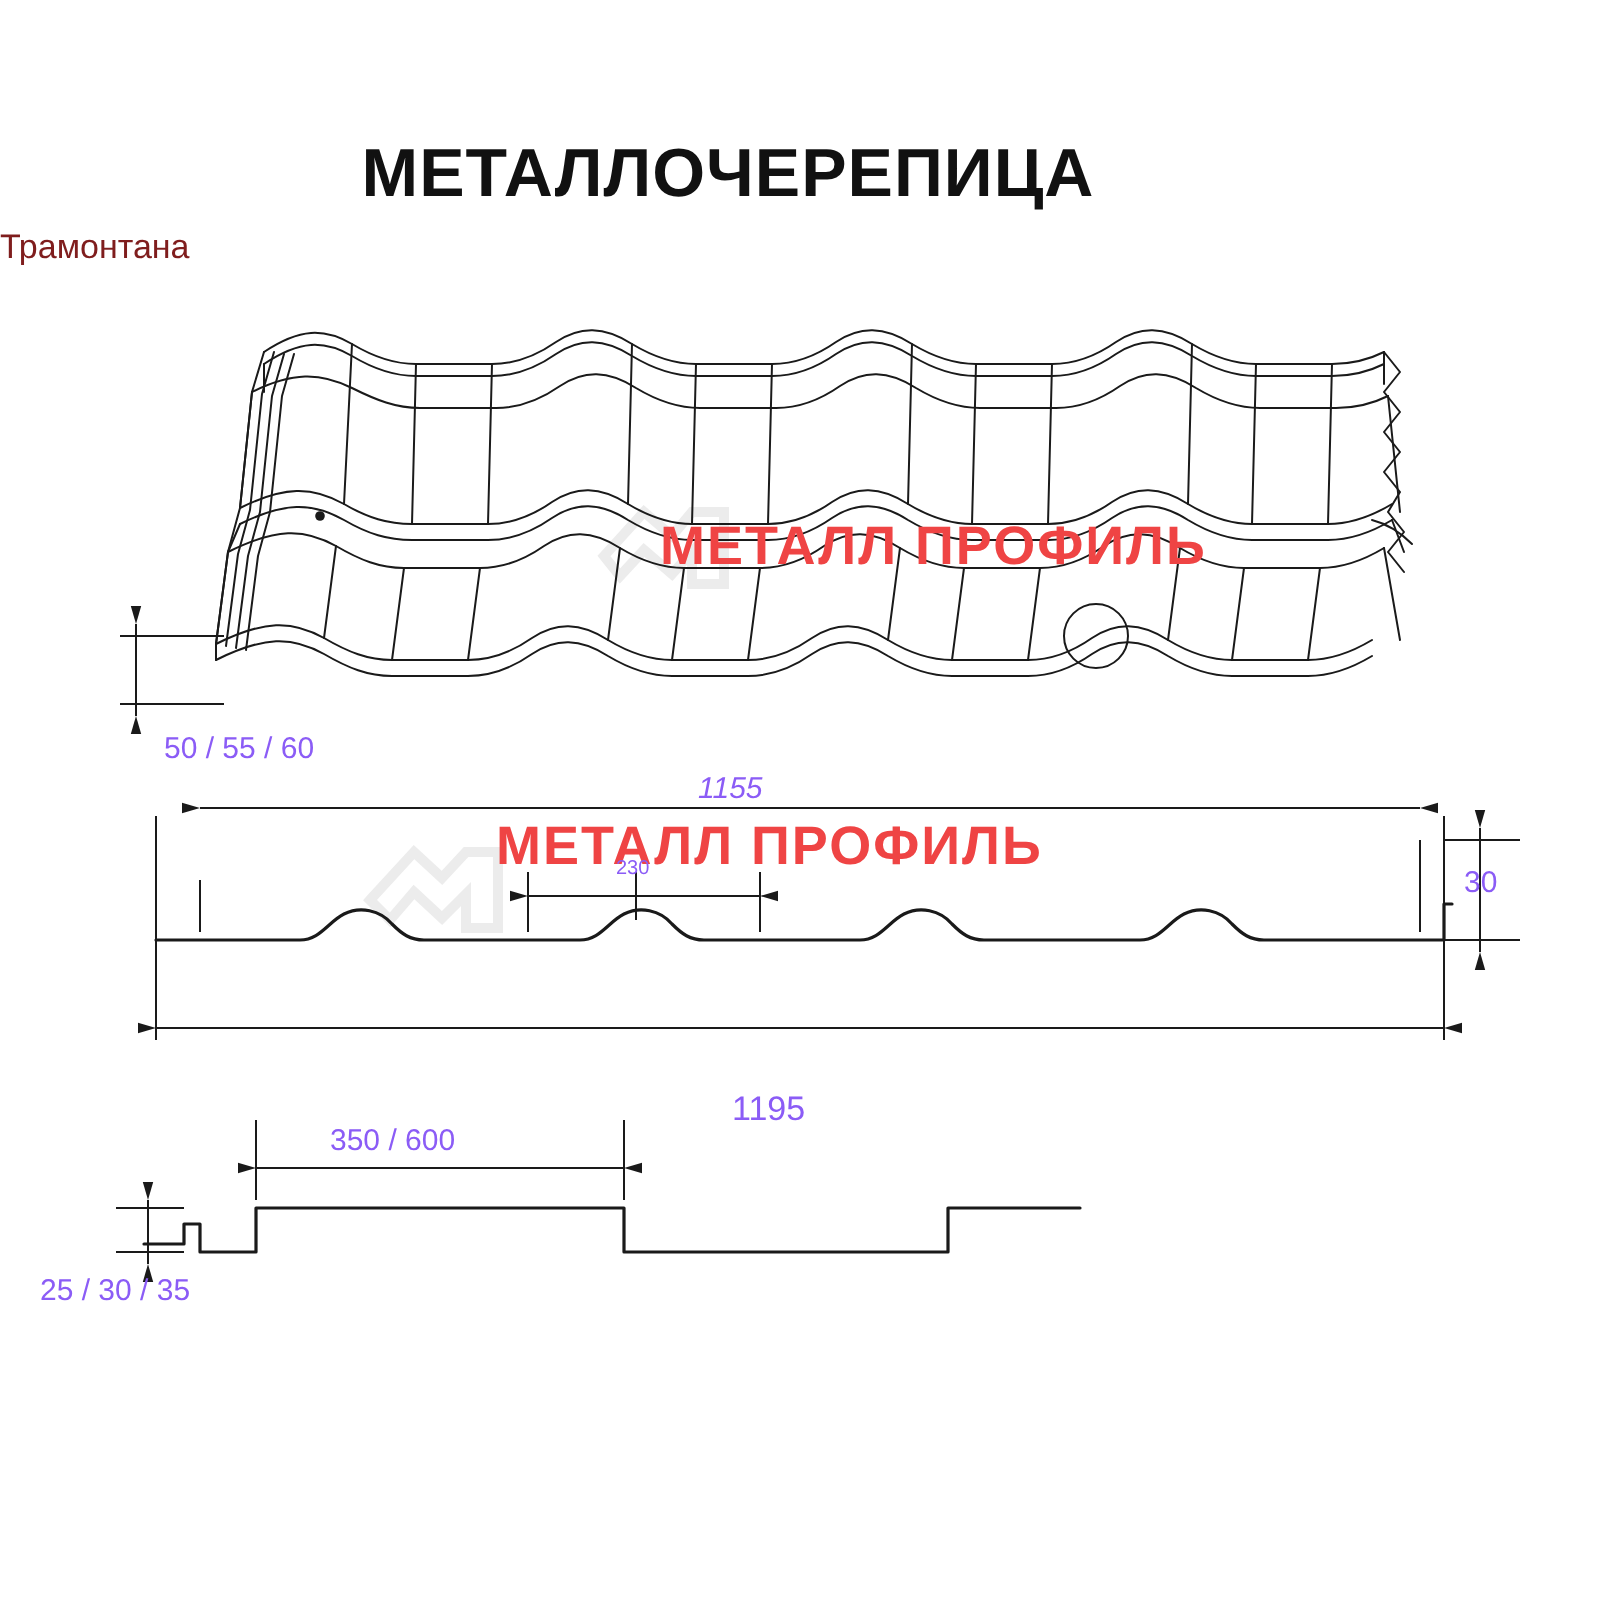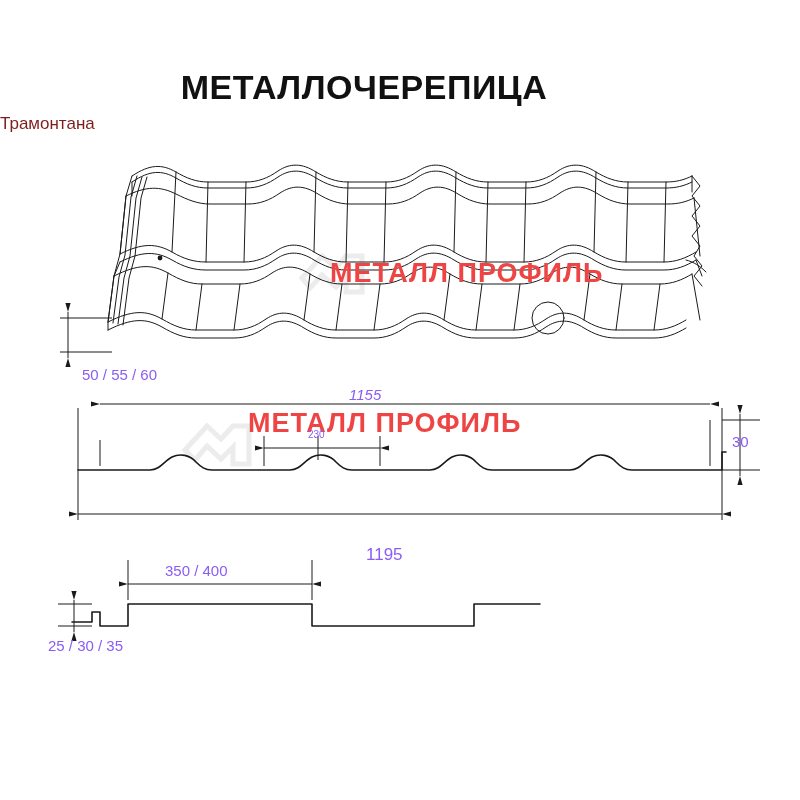--- a/index.html
+++ b/index.html
@@ -77,21 +77,20 @@
   }
   .lbl-step {
     left: 165px;
     top: 562px;
     font-size: 15px;
   }
   .lbl-height {
     left: 20px;
     top: 637px;
     font-size: 15px;
-    margin-left: 28px;
   }
   .wm {
     position: absolute;
     font-size: 27px;
     font-weight: bold;
     color: #ef4444;
     letter-spacing: 1px;
     white-space: nowrap;
     user-select: none;
   }
@@ -382,14 +381,14 @@
 <div class="title-sub">Трамонтана</div>
 
 <div class="wm wm1">МЕТАЛЛ ПРОФИЛЬ</div>
 <div class="wm wm2">МЕТАЛЛ ПРОФИЛЬ</div>
 
 <div class="lbl lbl-eaves">50 / 55 / 60</div>
 <div class="lbl lbl-1155">1155</div>
 <div class="lbl lbl-230">230</div>
 <div class="lbl lbl-25">30</div>
 <div class="lbl lbl-1195">1195</div>
-<div class="lbl lbl-step">350 / 400</div>
+<div class="lbl lbl-step">350 / 600</div>
 <div class="lbl lbl-height">25 / 30 / 35</div>
 
 </body></html>

